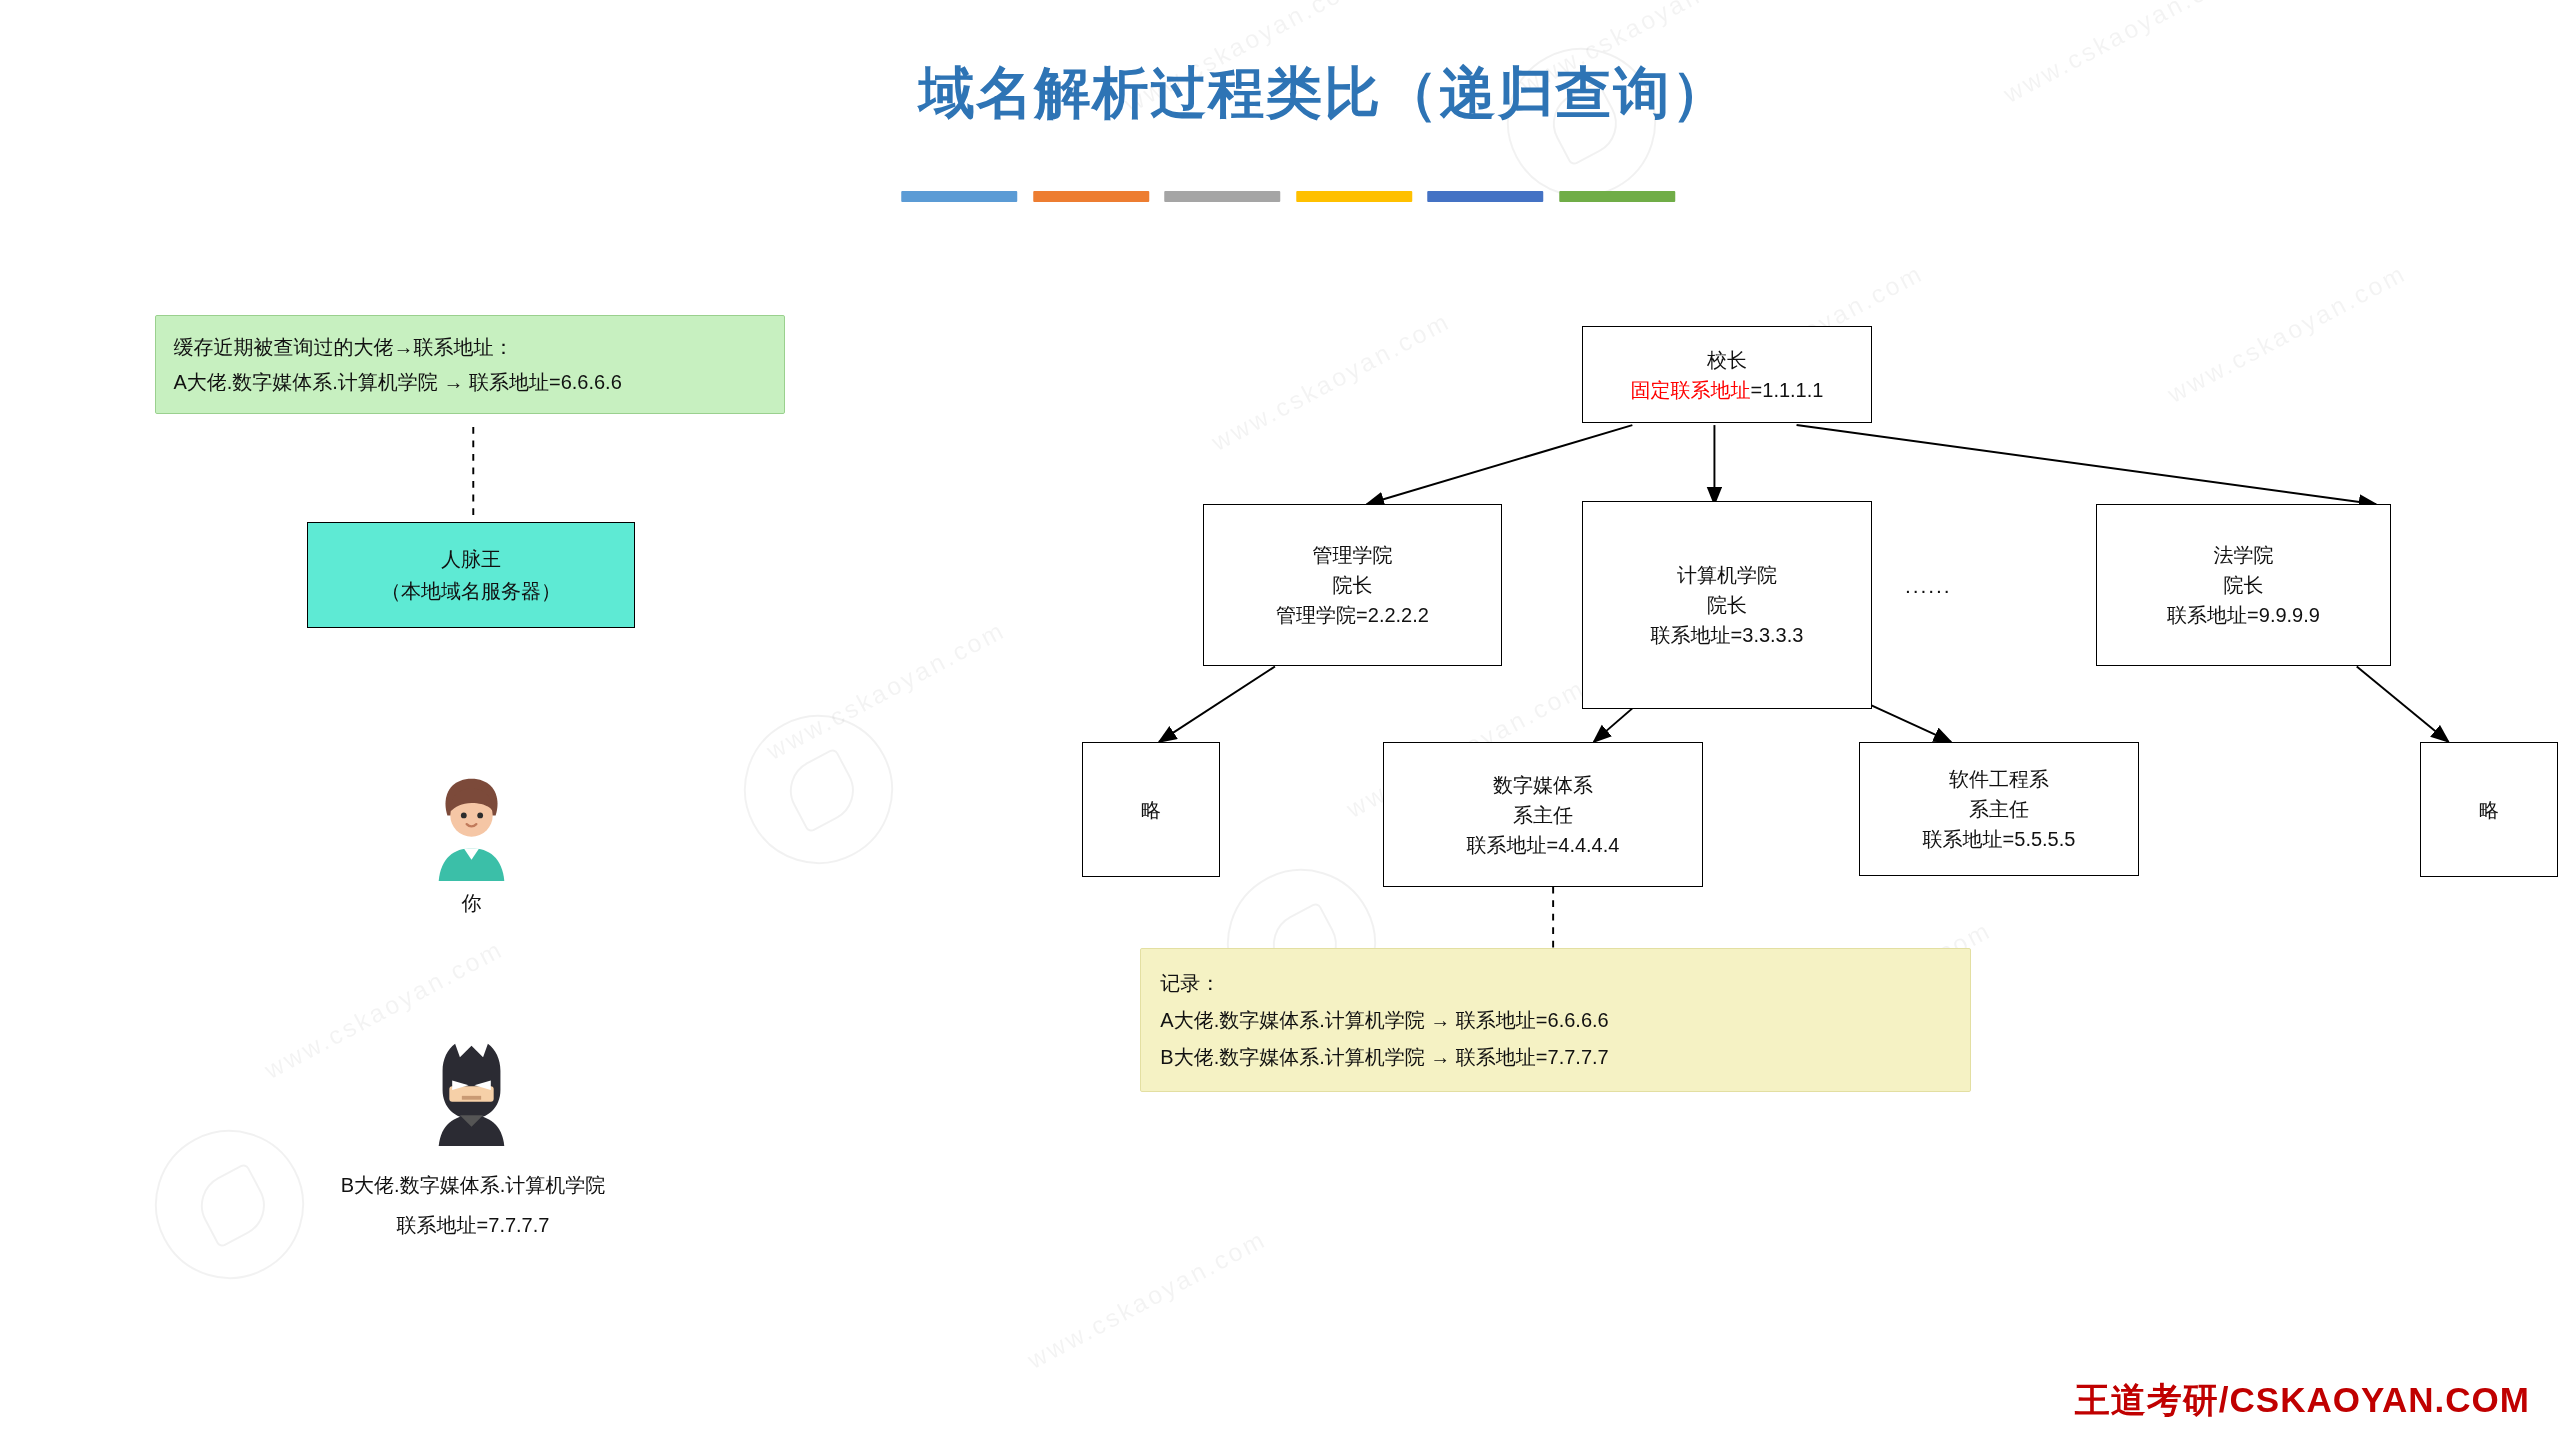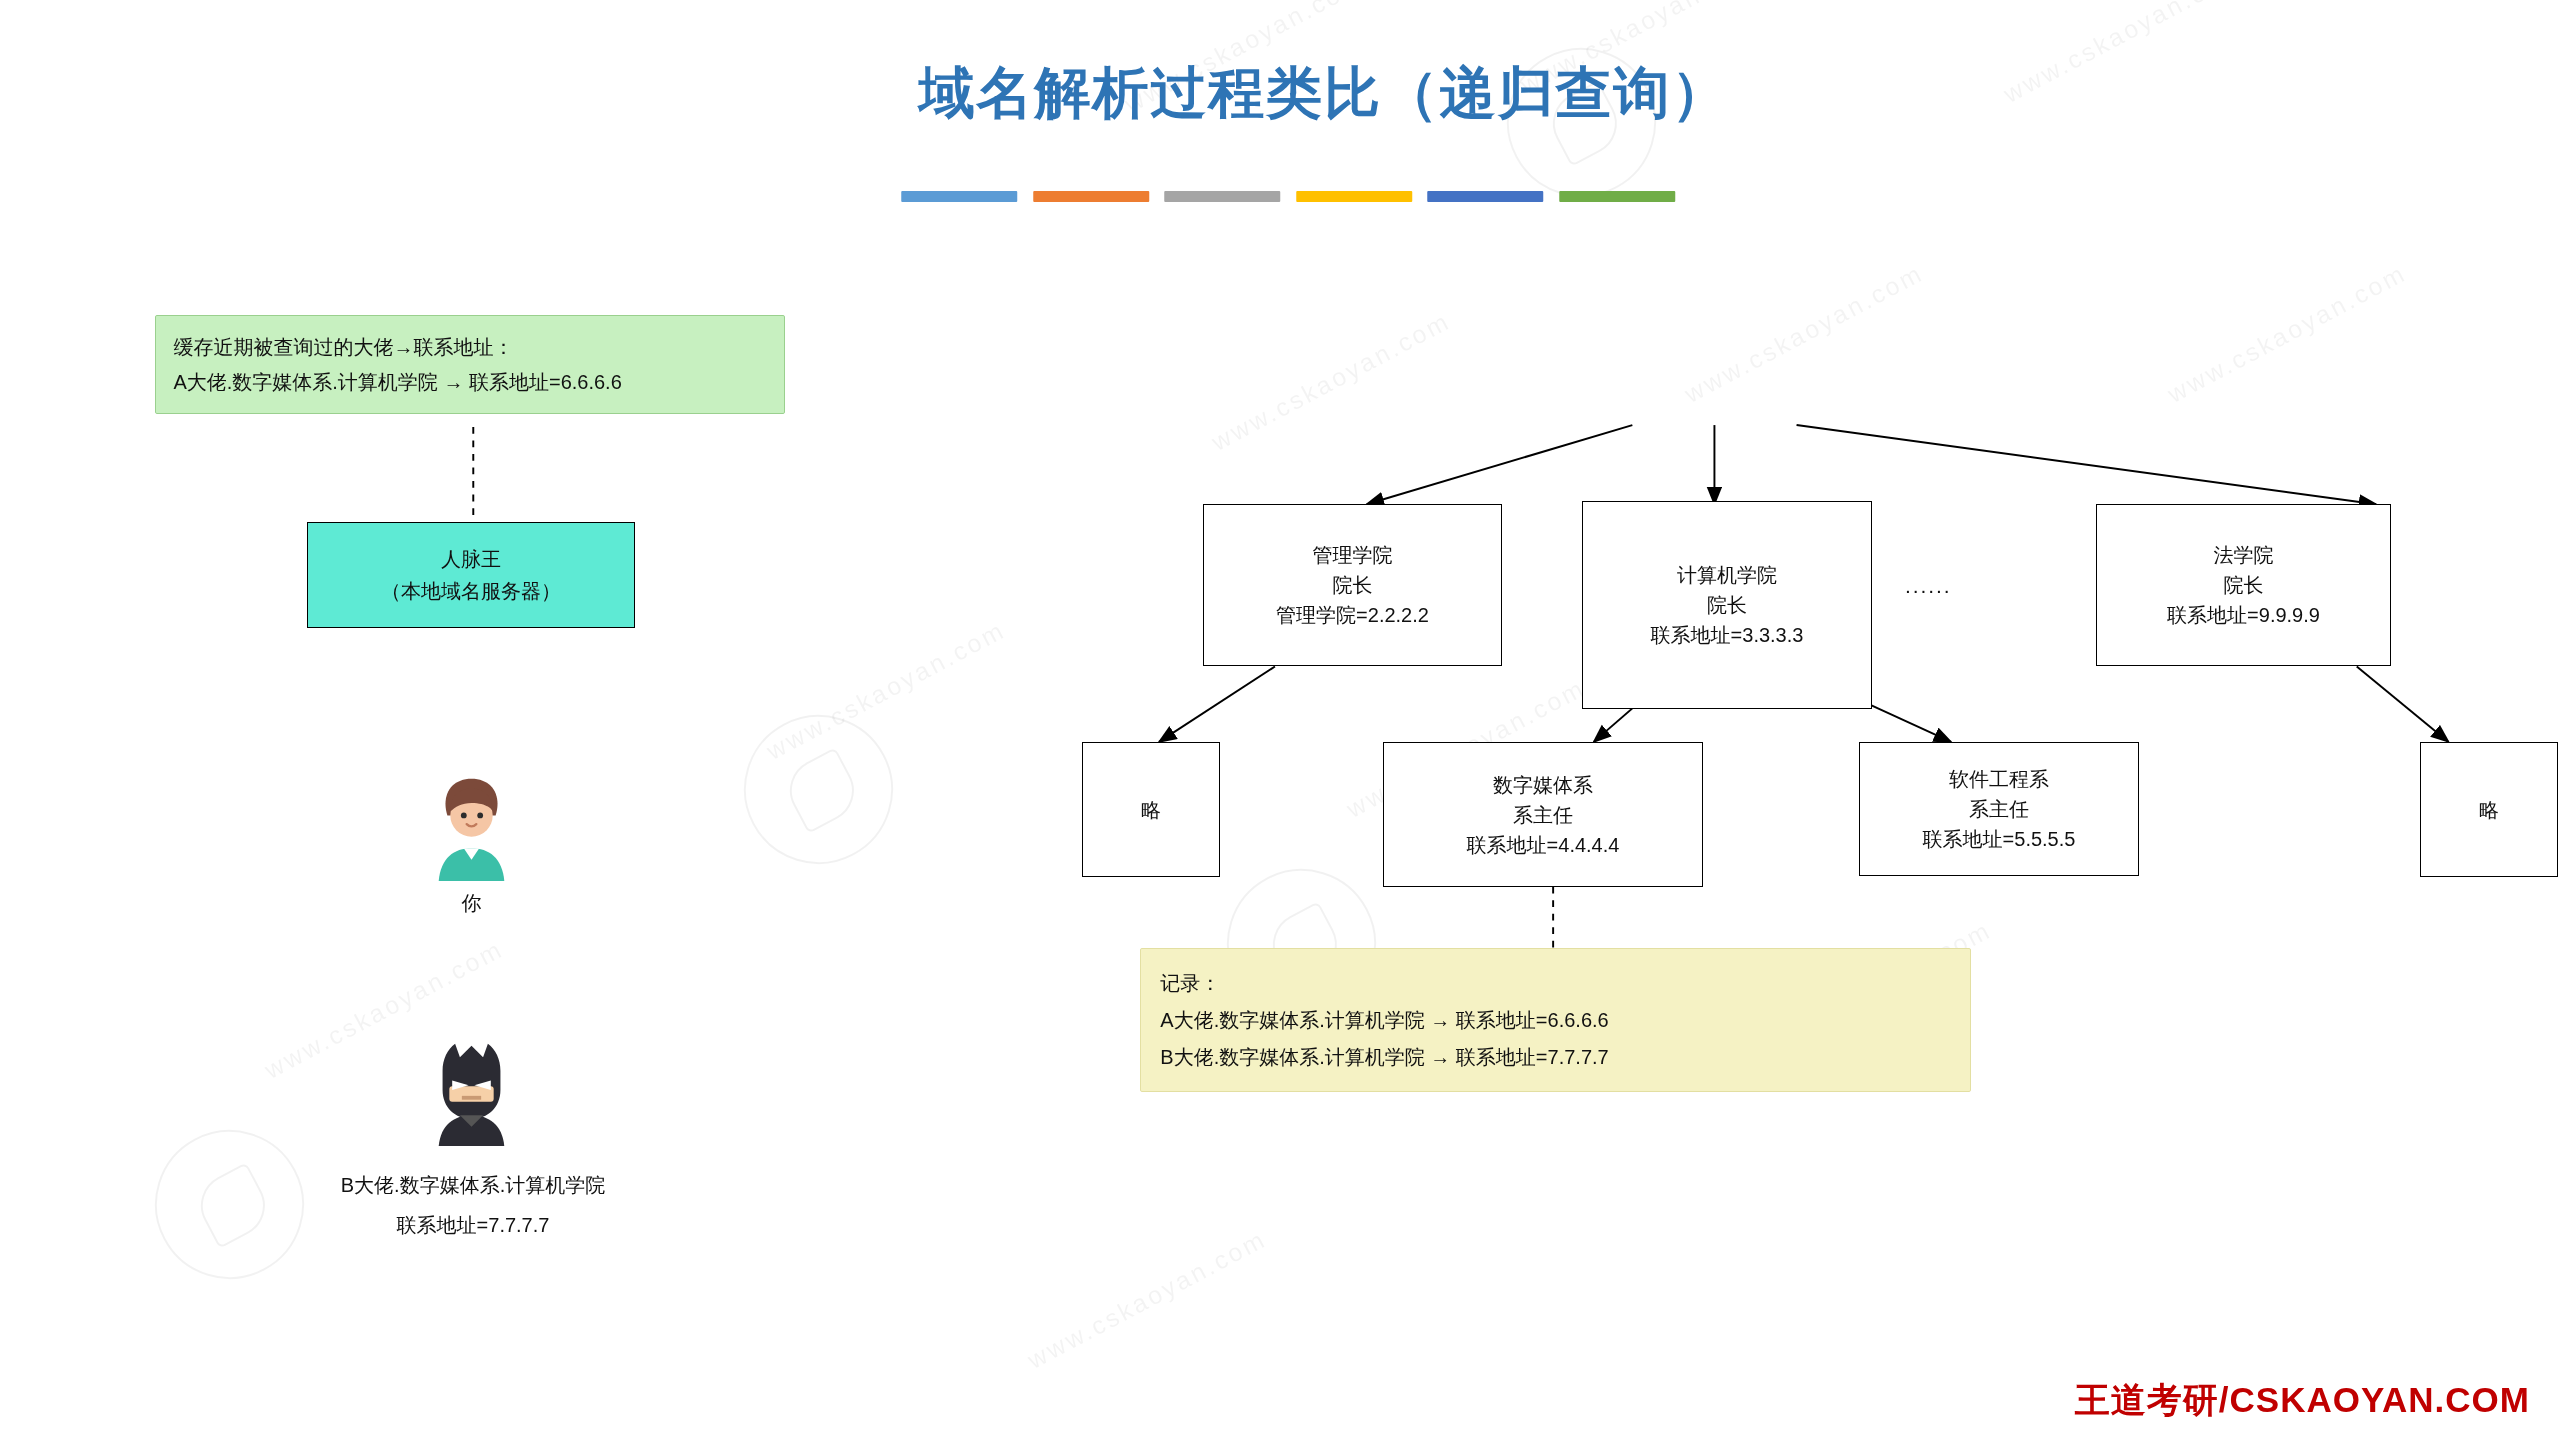--- a/index.html
+++ b/index.html
@@ -255,20 +255,26 @@
       <path d="M28 44 L45 49 L28 54 z" fill="#ffffff"></path>
       <path d="M68 44 L51 49 L68 54 z" fill="#ffffff"></path>
       <path d="M38 60h20v4H38z" fill="#c99a74"></path>
       <path d="M14 112c2-22 16-32 34-32s32 10 34 32z" fill="#2b2b33"></path>
       <path d="M36 80h24l-12 12z" fill="#555"></path>
     </svg>
   </div>
   <div class="plain-label" style="left:280px; top:1169px; width:386px;">B大佬.数字媒体系.计算机学院</div>
   <div class="plain-label" style="left:280px; top:1209px; width:386px;">联系地址=7.7.7.7</div>
 
+  <div class="box" style="left:1582px; top:326px; width:290px; height:97px;">
+    <div class="ln">校长</div>
+    <div class="ln">
+      <span class="red-txt">固定联系地址</span><span>=1.1.1.1</span>
+    </div>
+  </div>
 
   <div class="box" style="left:1203px; top:504px; width:299px; height:162px;">
     <div class="ln">管理学院</div>
     <div class="ln">院长</div>
     <div class="ln">管理学院=2.2.2.2</div>
   </div>
 
   <div class="box" style="left:1582px; top:501px; width:290px; height:208px;">
     <div class="ln">计算机学院</div>
     <div class="ln">院长</div>

